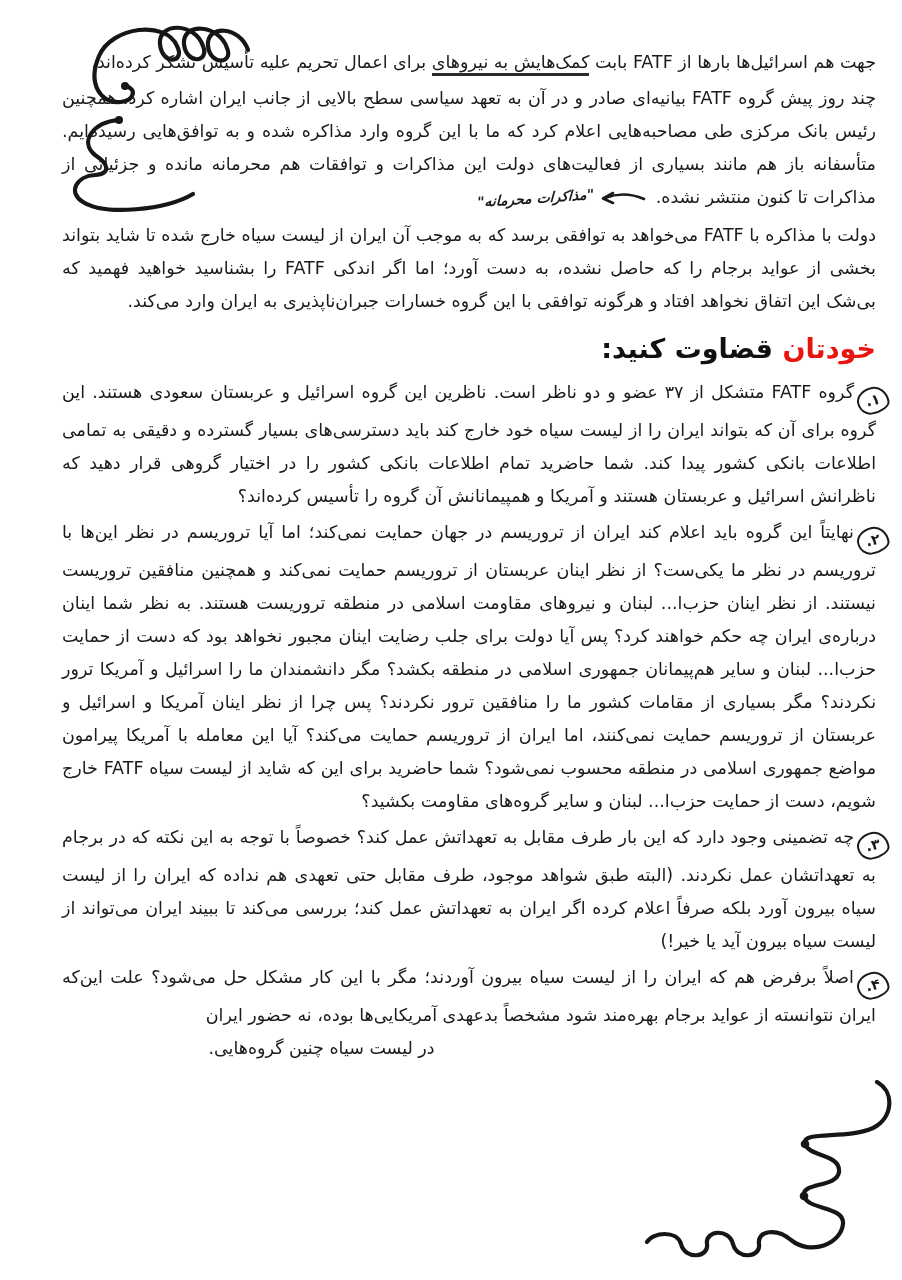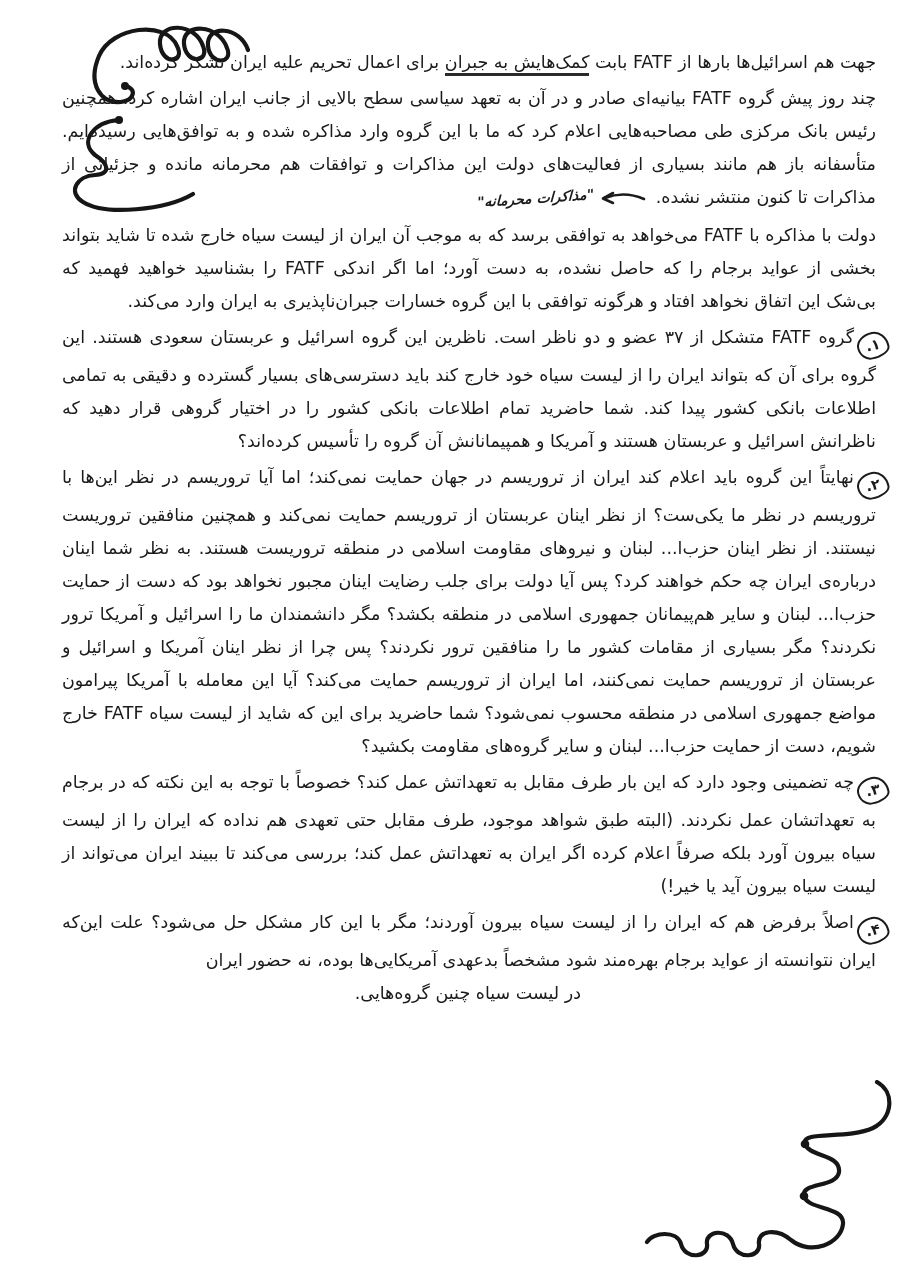--- a/index.html
+++ b/index.html
@@ -67,21 +67,21 @@
     font-size:14.5px;
     font-weight:bold;
     vertical-align:-7px;
     margin-left:3px;
     margin-right:-13px;
     box-sizing:border-box;
   }
   .last-line{
     display:block;
     margin-right:295px;
-    text-align:right;
+    text-align:center;
   }
   .doodle{position:absolute;pointer-events:none;}
   .doodle-top{left:16px;top:20px;}
   .doodle-bottom{left:625px;top:1080px;}
 </style>
 </head>
 <body>
 
 <div class="page">
 
@@ -93,29 +93,30 @@
   </svg>
 
   <svg class="doodle doodle-bottom" width="277" height="195" viewBox="0 0 277 195">
     <path d="M252 2 C270 12 268 38 248 48 C222 60 176 50 180 64 C184 77 216 74 214 92 C212 108 176 102 179 116 C182 130 220 126 218 144 C216 164 186 176 166 160 C152 148 132 150 134 164 C136 178 112 180 108 164 C104 148 80 150 82 164 C84 178 60 180 56 164 C52 150 28 152 22 162" stroke="#161616" stroke-width="4.2" fill="none" stroke-linecap="round"></path>
     <circle cx="180" cy="64" r="4.3" fill="#161616"></circle>
     <circle cx="179" cy="116" r="4.3" fill="#161616"></circle>
   </svg>
 
   <div class="content">
 
-    <p class="para"><span>جهت هم اسرائیل‌ها بارها از FATF بابت </span><span class="underlined">کمک‌هایش به جبران</span><span> برای اعمال تحریم علیه ایران تشکر کرده‌اند.</span></p>
+    <p class="para"><span>جهت هم اسرائیل‌ها بارها از FATF بابت </span><span class="underlined">کمک‌هایش به نیروهای</span><span> برای اعمال تحریم علیه تأسیس تشکر کرده‌اند.</span></p>
 
     <p class="para"><span>چند روز پیش گروه FATF بیانیه‌ای صادر و در آن به تعهد سیاسی سطح بالایی از جانب ایران اشاره کرد. همچنین رئیس بانک مرکزی طی مصاحبه‌هایی اعلام کرد که ما با این گروه وارد مذاکره شده و به توافق‌هایی رسیده‌ایم. متأسفانه باز هم مانند بسیاری از فعالیت‌های دولت این مذاکرات و توافقات هم محرمانه مانده و جزئیاتی از مذاکرات تا کنون منتشر نشده.</span><span class="arrow-icon"><svg width="48" height="14" viewBox="0 0 48 14">
             <path d="M46 8 C32 2 20 2 7 7" stroke="#1b1b1b" stroke-width="2.6" fill="none" stroke-linecap="round"></path>
             <path d="M15 2 L5 7.5 L15 12" stroke="#1b1b1b" stroke-width="2.6" fill="none" stroke-linecap="round" stroke-linejoin="round"></path>
           </svg></span><span class="handnote">"مذاکرات محرمانه"</span></p>
 
     <p class="para"><span>دولت با مذاکره با FATF می‌خواهد به توافقی برسد که به موجب آن ایران از لیست سیاه خارج شده تا شاید بتواند بخشی از عواید برجام را که حاصل نشده، به دست آورد؛ اما اگر اندکی FATF را بشناسید خواهید فهمید که بی‌شک این اتفاق نخواهد افتاد و هرگونه توافقی با این گروه خسارات جبران‌ناپذیری به ایران وارد می‌کند.</span></p>
 
+    <h2 class="judge"><span class="red">خودتان</span> <span class="dark">قضاوت کنید:</span></h2>
 
     <p class="item"><span class="num-circle">۱.</span><span>گروه FATF متشکل از ۳۷ عضو و دو ناظر است. ناظرین این گروه اسرائیل و عربستان سعودی هستند. این گروه برای آن که بتواند ایران را از لیست سیاه خود خارج کند باید دسترسی‌های بسیار گسترده و دقیقی به تمامی اطلاعات بانکی کشور پیدا کند. شما حاضرید تمام اطلاعات بانکی کشور را در اختیار گروهی قرار دهید که ناظرانش اسرائیل و عربستان هستند و آمریکا و همپیمانانش آن گروه را تأسیس کرده‌اند؟</span></p>
 
     <p class="item"><span class="num-circle">۲.</span><span>نهایتاً این گروه باید اعلام کند ایران از تروریسم در جهان حمایت نمی‌کند؛ اما آیا تروریسم در نظر این‌ها با تروریسم در نظر ما یکی‌ست؟ از نظر اینان عربستان از تروریسم حمایت نمی‌کند و همچنین منافقین تروریست نیستند. از نظر اینان حزب‌ا... لبنان و نیروهای مقاومت اسلامی در منطقه تروریست هستند. به نظر شما اینان درباره‌ی ایران چه حکم خواهند کرد؟ پس آیا دولت برای جلب رضایت اینان مجبور نخواهد بود که دست از حمایت حزب‌ا... لبنان و سایر هم‌پیمانان جمهوری اسلامی در منطقه بکشد؟ مگر دانشمندان ما را اسرائیل و آمریکا ترور نکردند؟ مگر بسیاری از مقامات کشور ما را منافقین ترور نکردند؟ پس چرا از نظر اینان آمریکا و اسرائیل و عربستان از تروریسم حمایت نمی‌کنند، اما ایران از تروریسم حمایت می‌کند؟ آیا این معامله با آمریکا پیرامون مواضع جمهوری اسلامی در منطقه محسوب نمی‌شود؟ شما حاضرید برای این که شاید از لیست سیاه FATF خارج شویم، دست از حمایت حزب‌ا... لبنان و سایر گروه‌های مقاومت بکشید؟</span></p>
 
     <p class="item"><span class="num-circle">۳.</span><span>چه تضمینی وجود دارد که این بار طرف مقابل به تعهداتش عمل کند؟ خصوصاً با توجه به این نکته که در برجام به تعهداتشان عمل نکردند. (البته طبق شواهد موجود، طرف مقابل حتی تعهدی هم نداده که ایران را از لیست سیاه بیرون آورد بلکه صرفاً اعلام کرده اگر ایران به تعهداتش عمل کند؛ بررسی می‌کند تا ببیند ایران می‌تواند از لیست سیاه بیرون آید یا خیر!)</span></p>
 
     <p class="item"><span class="num-circle">۴.</span><span>اصلاً برفرض هم که ایران را از لیست سیاه بیرون آوردند؛ مگر با این کار مشکل حل می‌شود؟ علت این‌که ایران نتوانسته از عواید برجام بهره‌مند شود مشخصاً بدعهدی آمریکایی‌ها بوده، نه حضور ایران</span><span class="last-line">در لیست سیاه چنین گروه‌هایی.</span></p>
 
   </div>

